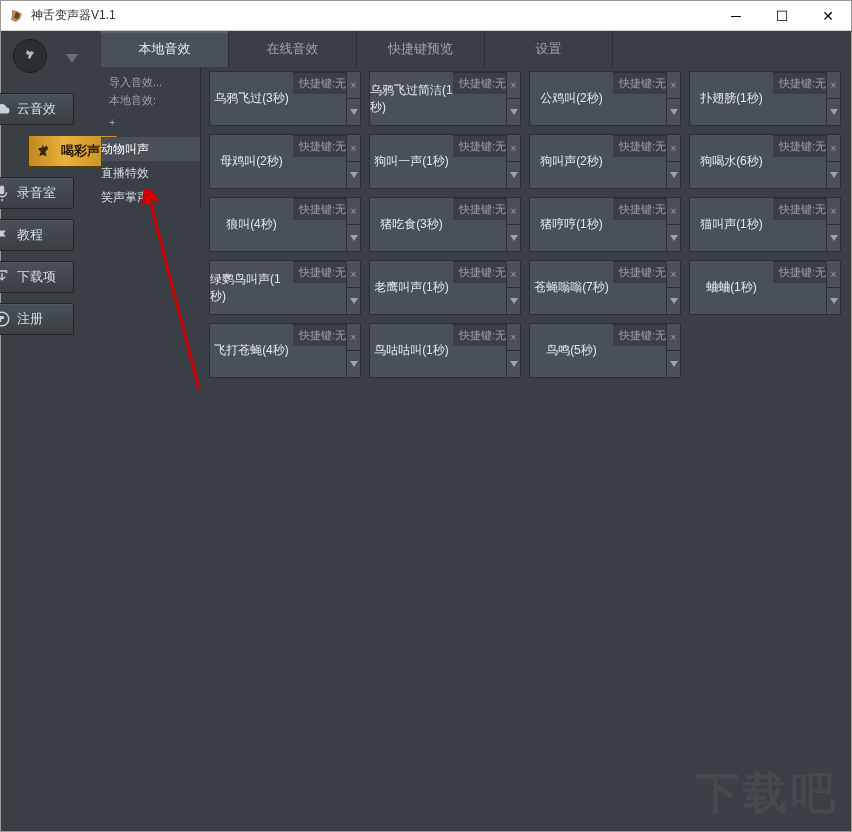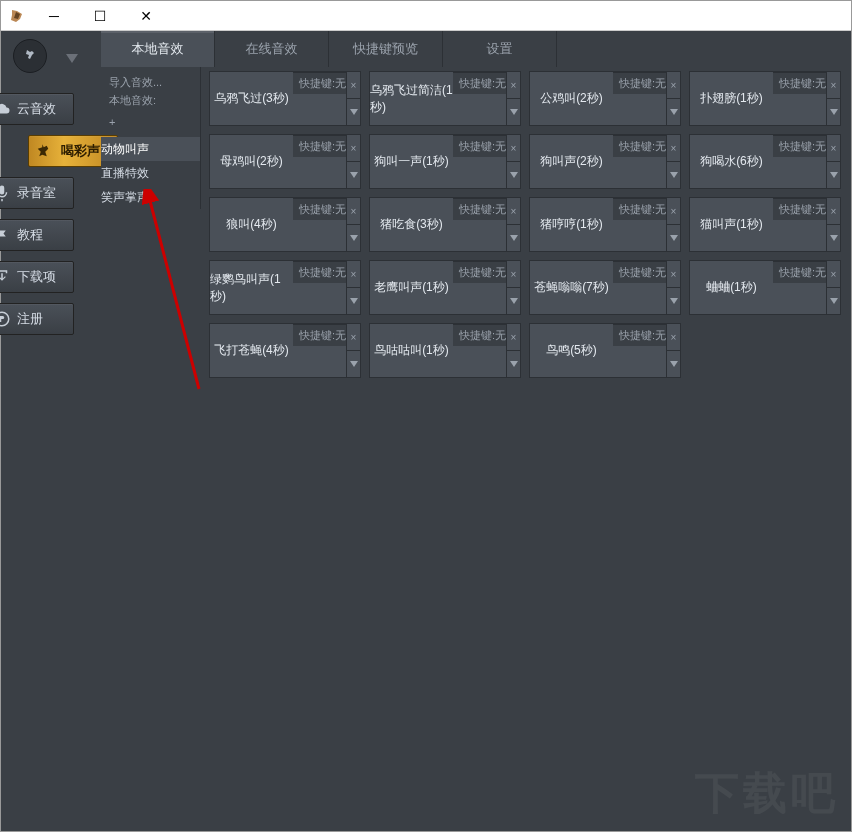--- a/index.html
+++ b/index.html
@@ -13,21 +13,21 @@
   .leftnav { width: 100px; background: #3a3f45; display: flex; flex-direction: column; align-items: center; padding-top: 8px; }
   .roundbtn { width: 34px; height: 34px; border-radius: 50%; background: #2b2f34; display: flex; align-items: center; justify-content: center; border: 1px solid #1b1e22; margin-bottom: 4px; }
   .roundbtn svg { fill: #b0b9c4; }
   .downtri { width: 34px; height: 34px; display: flex; align-items: center; justify-content: center; }
   .navstack { display: flex; flex-direction: column; gap: 10px; margin-top: 16px; }
   .navitem { width: 90px; height: 32px; background: linear-gradient(180deg,#4a5058,#3a3f45); border: 1px solid #222; border-radius: 2px; display: flex; align-items: center; gap: 6px; padding-left: 8px; font-size: 13px; color: #d6dde6; box-shadow: inset 0 1px 0 rgba(255,255,255,0.05); }
   .navitem.active { background: linear-gradient(90deg,#c08822,#e7b23a 40%,#c08822); color: #2c1d00; font-weight: bold; border-color: #5a3d00; margin-left: 44px; }
   .navitem svg { width: 18px; height: 18px; fill: currentColor; opacity: 0.9; }
   .content { flex: 1; display: flex; flex-direction: column; }
   .tabs { height: 36px; display: flex; align-items: stretch; background: #3a3f45; }
-  .tab { width: 114px; display: flex; align-items: center; justify-content: center; font-size: 13px; color: #9aa2ac; border-right: 1px solid #2c3035; cursor: pointer; }
+  .tab { width: 128px; display: flex; align-items: center; justify-content: center; font-size: 13px; color: #9aa2ac; border-right: 1px solid #2c3035; cursor: pointer; }
   .tab.active { background: #4a5058; color: #e4e9ef; box-shadow: inset 0 2px 0 rgba(255,255,255,0.1); }
   .classify { width: 100px; padding: 6px 8px; font-size: 11px; color: #9aa2ac; line-height: 18px; border-right: 1px solid #2c3035; }
   .classify .plus { margin-top: 4px; }
   .catlist { width: 100px; background: #3a3f45; border-right: 1px solid #2c3035; }
   .catitem { height: 24px; padding-left: 0; font-size: 12px; color: #d6dde6; display: flex; align-items: center; cursor: pointer; }
   .catitem.sel { background: #4a5058; color: #fff; }
   .cardarea { flex: 1; padding: 4px 8px; display: flex; flex-wrap: wrap; gap: 8px; align-content: flex-start; }
   .card { width: 152px; height: 55px; background: #4a5058; border: 1px solid #2c3035; display: flex; position: relative; }
   .card .main { flex: 1; display: flex; }
   .card .name { flex: 1; display: flex; align-items: center; justify-content: center; font-size: 12px; color: #e4e9ef; }
@@ -42,20 +42,21 @@
 </style>
 </head>
 <body>
 
 <div class="window">
   <div class="titlebar">
     <svg class="appico" viewBox="0 0 16 16">
         <path fill="#b85" d="M3 2l5 1 5 3-2 5-4 3-5-2 1-5z"></path>
         <path fill="#642" d="M7 4l4 2-2 5-4-1z"></path>
       </svg>
+    <div class="title">神舌变声器V1.1</div>
     <div class="tbtn">─</div>
     <div class="tbtn">☐</div>
     <div class="tbtn">✕</div>
   </div>
 
   <div class="app">
 
     <div class="leftnav">
       <div style="display:flex;gap:8px;align-items:center;">
         <div class="roundbtn">

